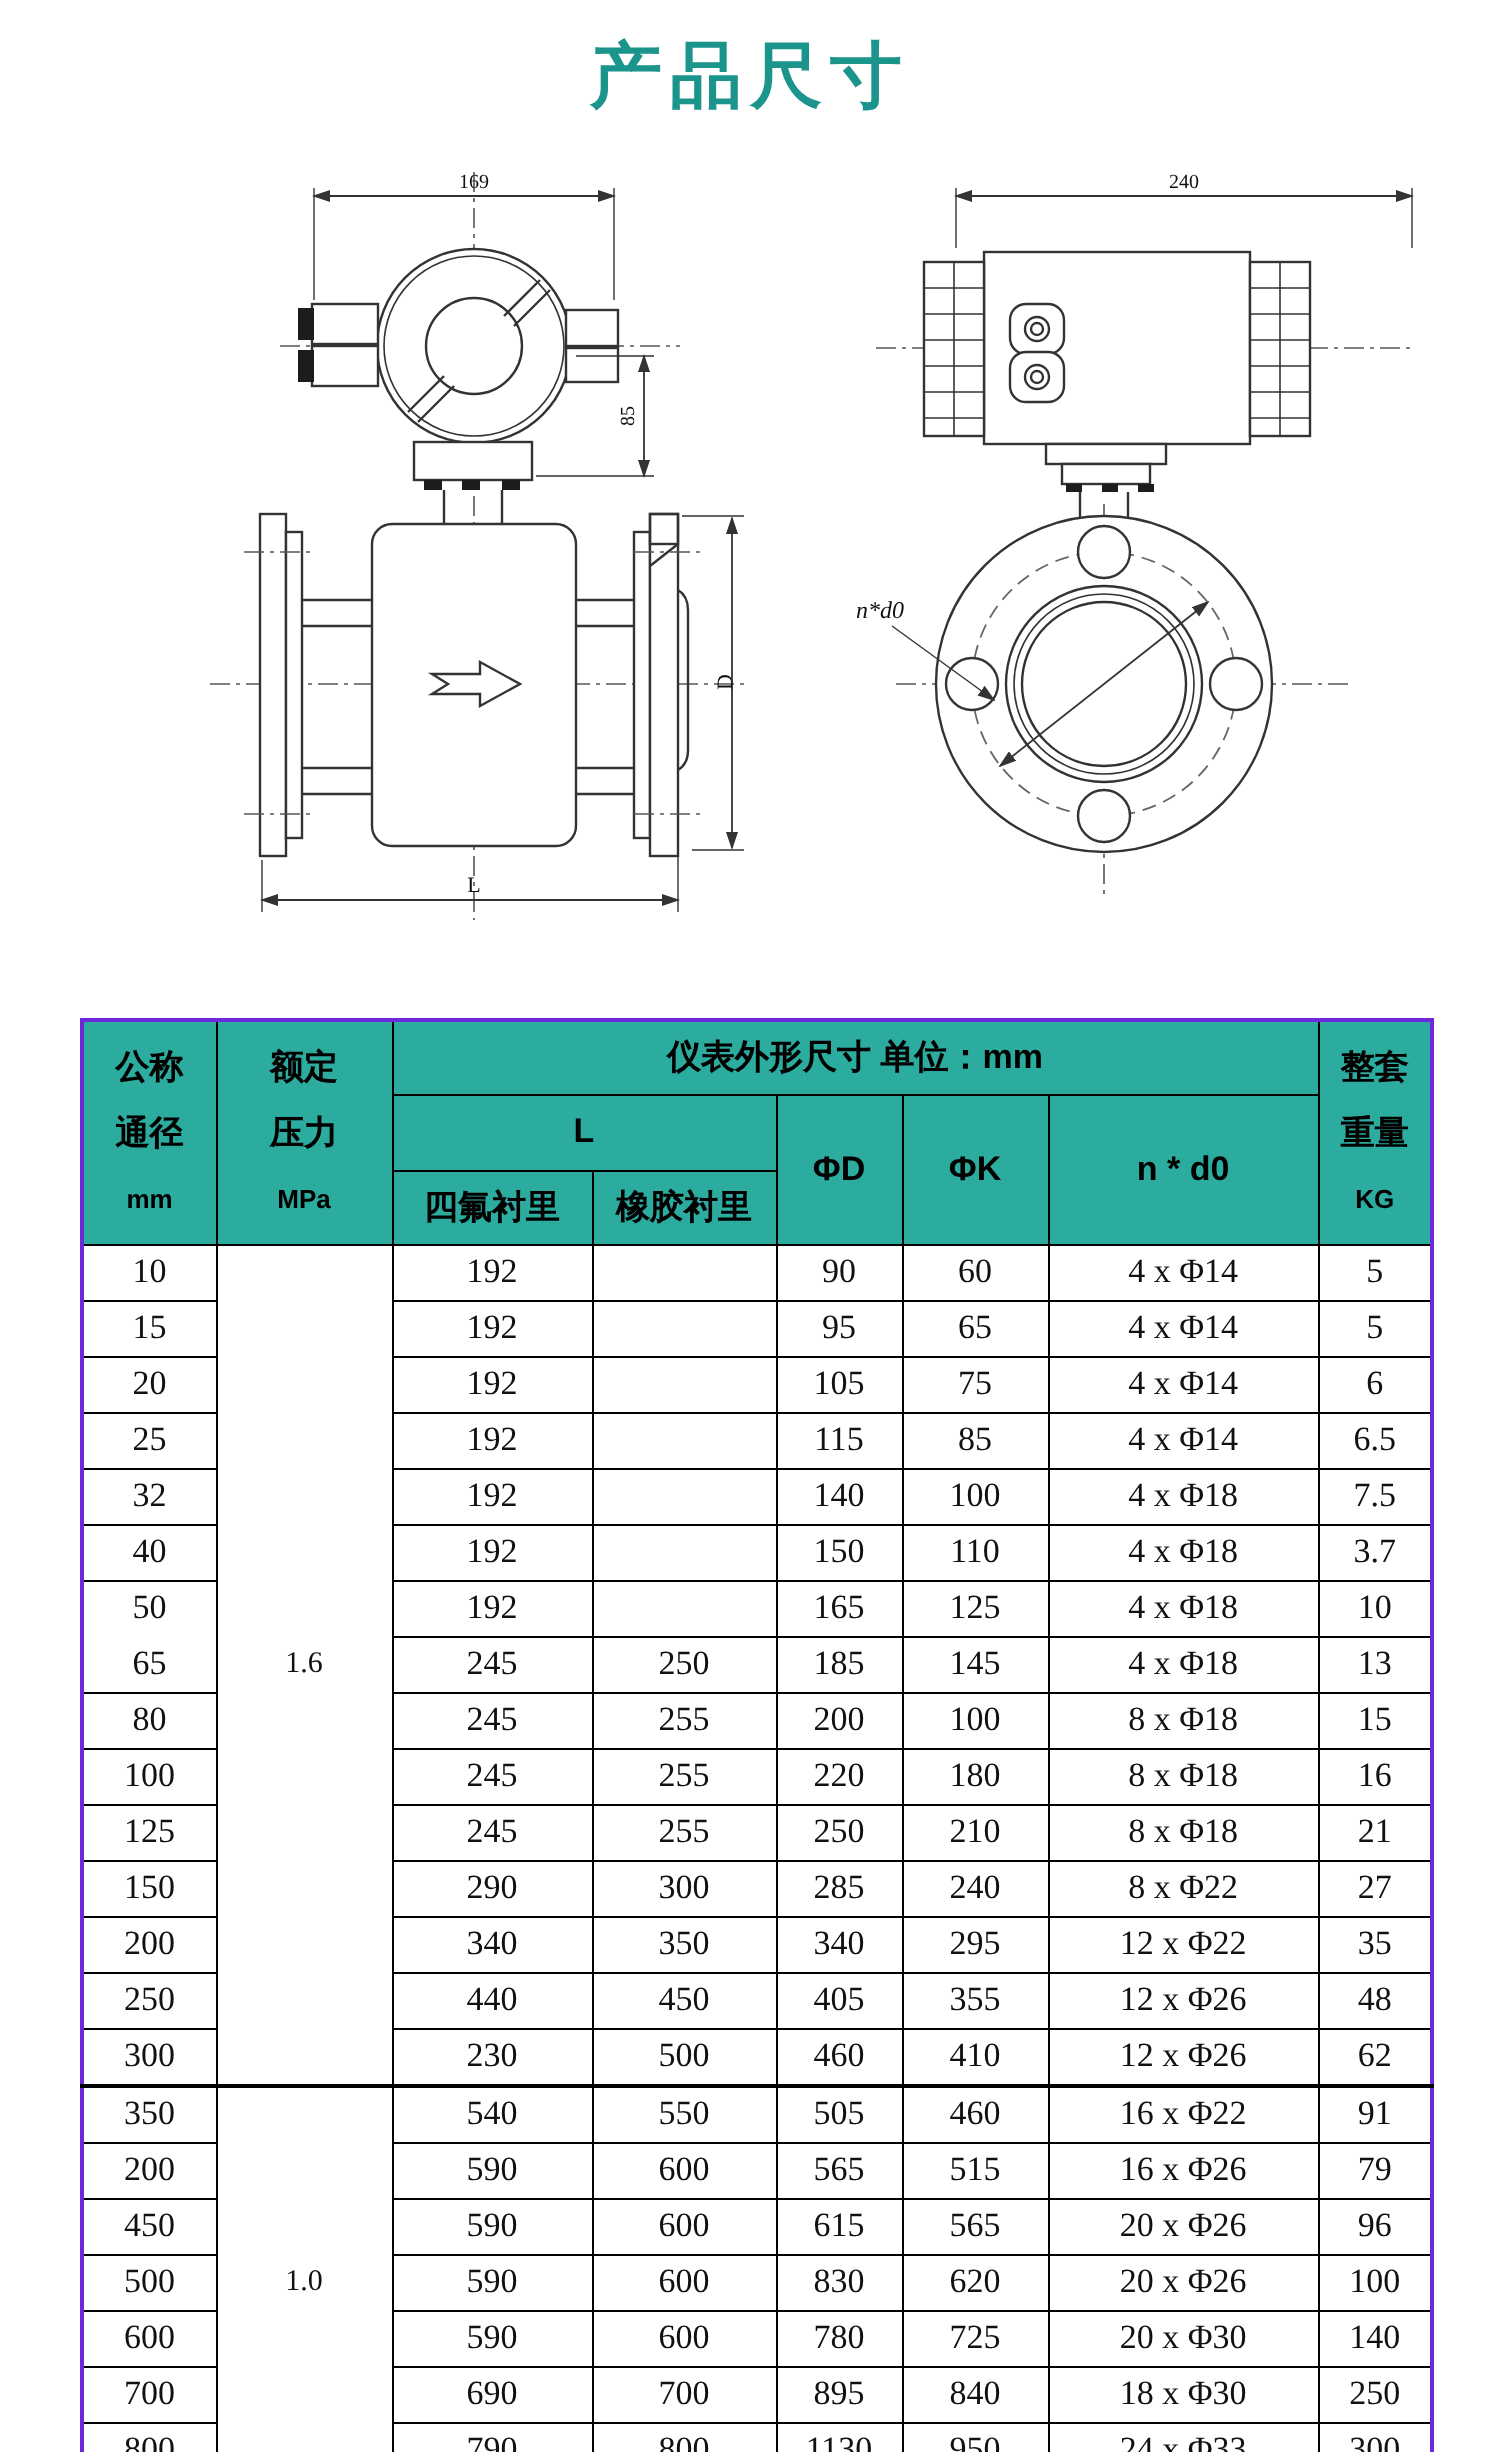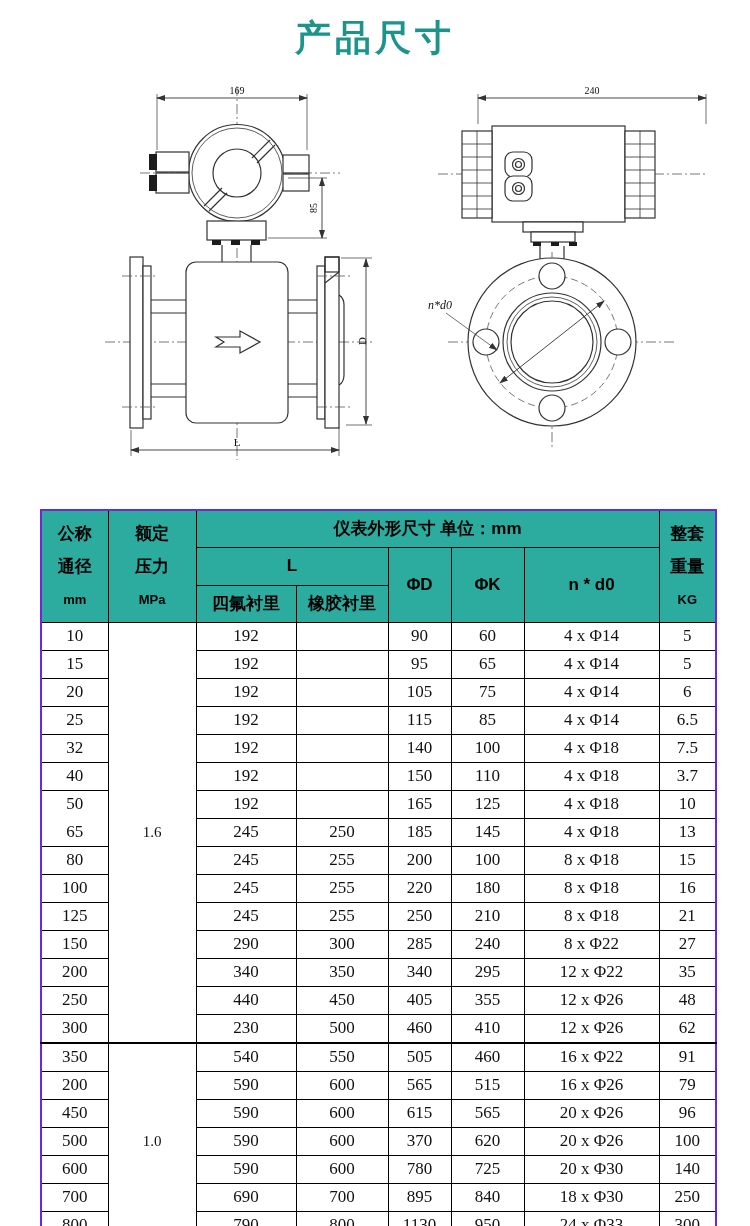--- a/index.html
+++ b/index.html
@@ -376,21 +376,21 @@
         <td>600</td>
         <td>615</td>
         <td>565</td>
         <td>20 x Φ26</td>
         <td>96</td>
       </tr>
       <tr>
         <td>500</td>
         <td>590</td>
         <td>600</td>
-        <td>370</td>
+        <td>830</td>
         <td>620</td>
         <td>20 x Φ26</td>
         <td>100</td>
       </tr>
       <tr>
         <td>600</td>
         <td>590</td>
         <td>600</td>
         <td>780</td>
         <td>725</td>

